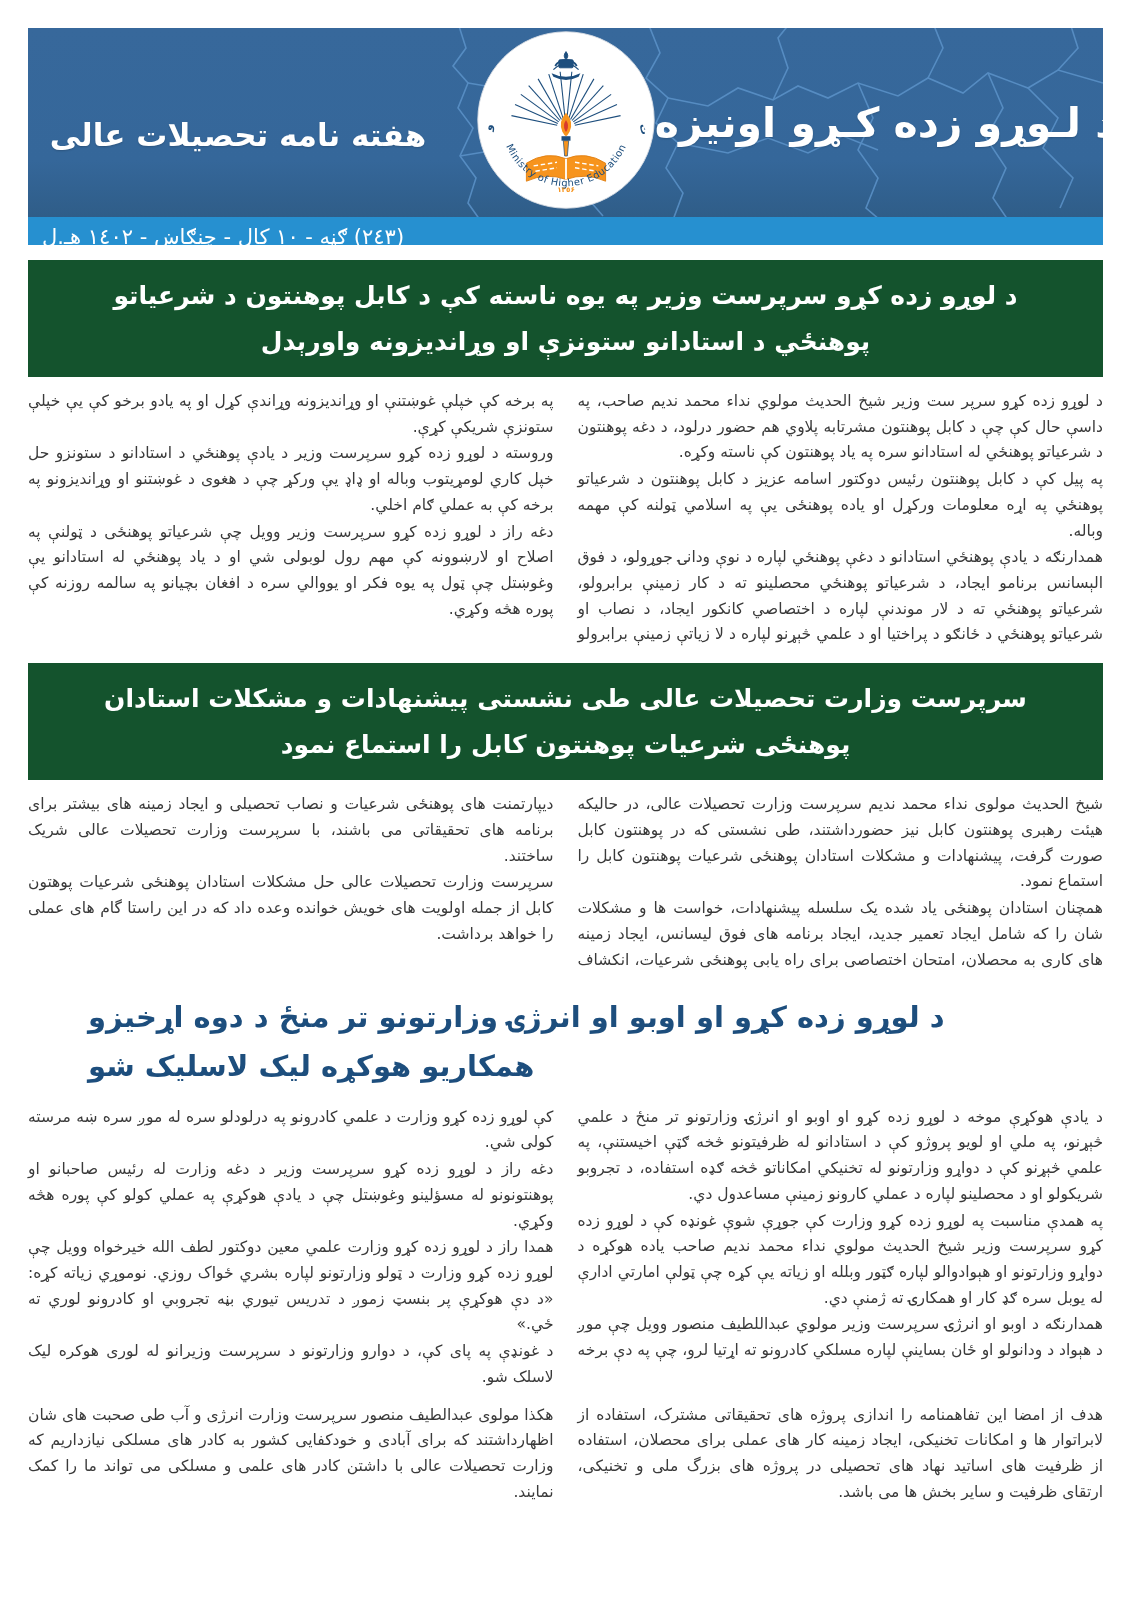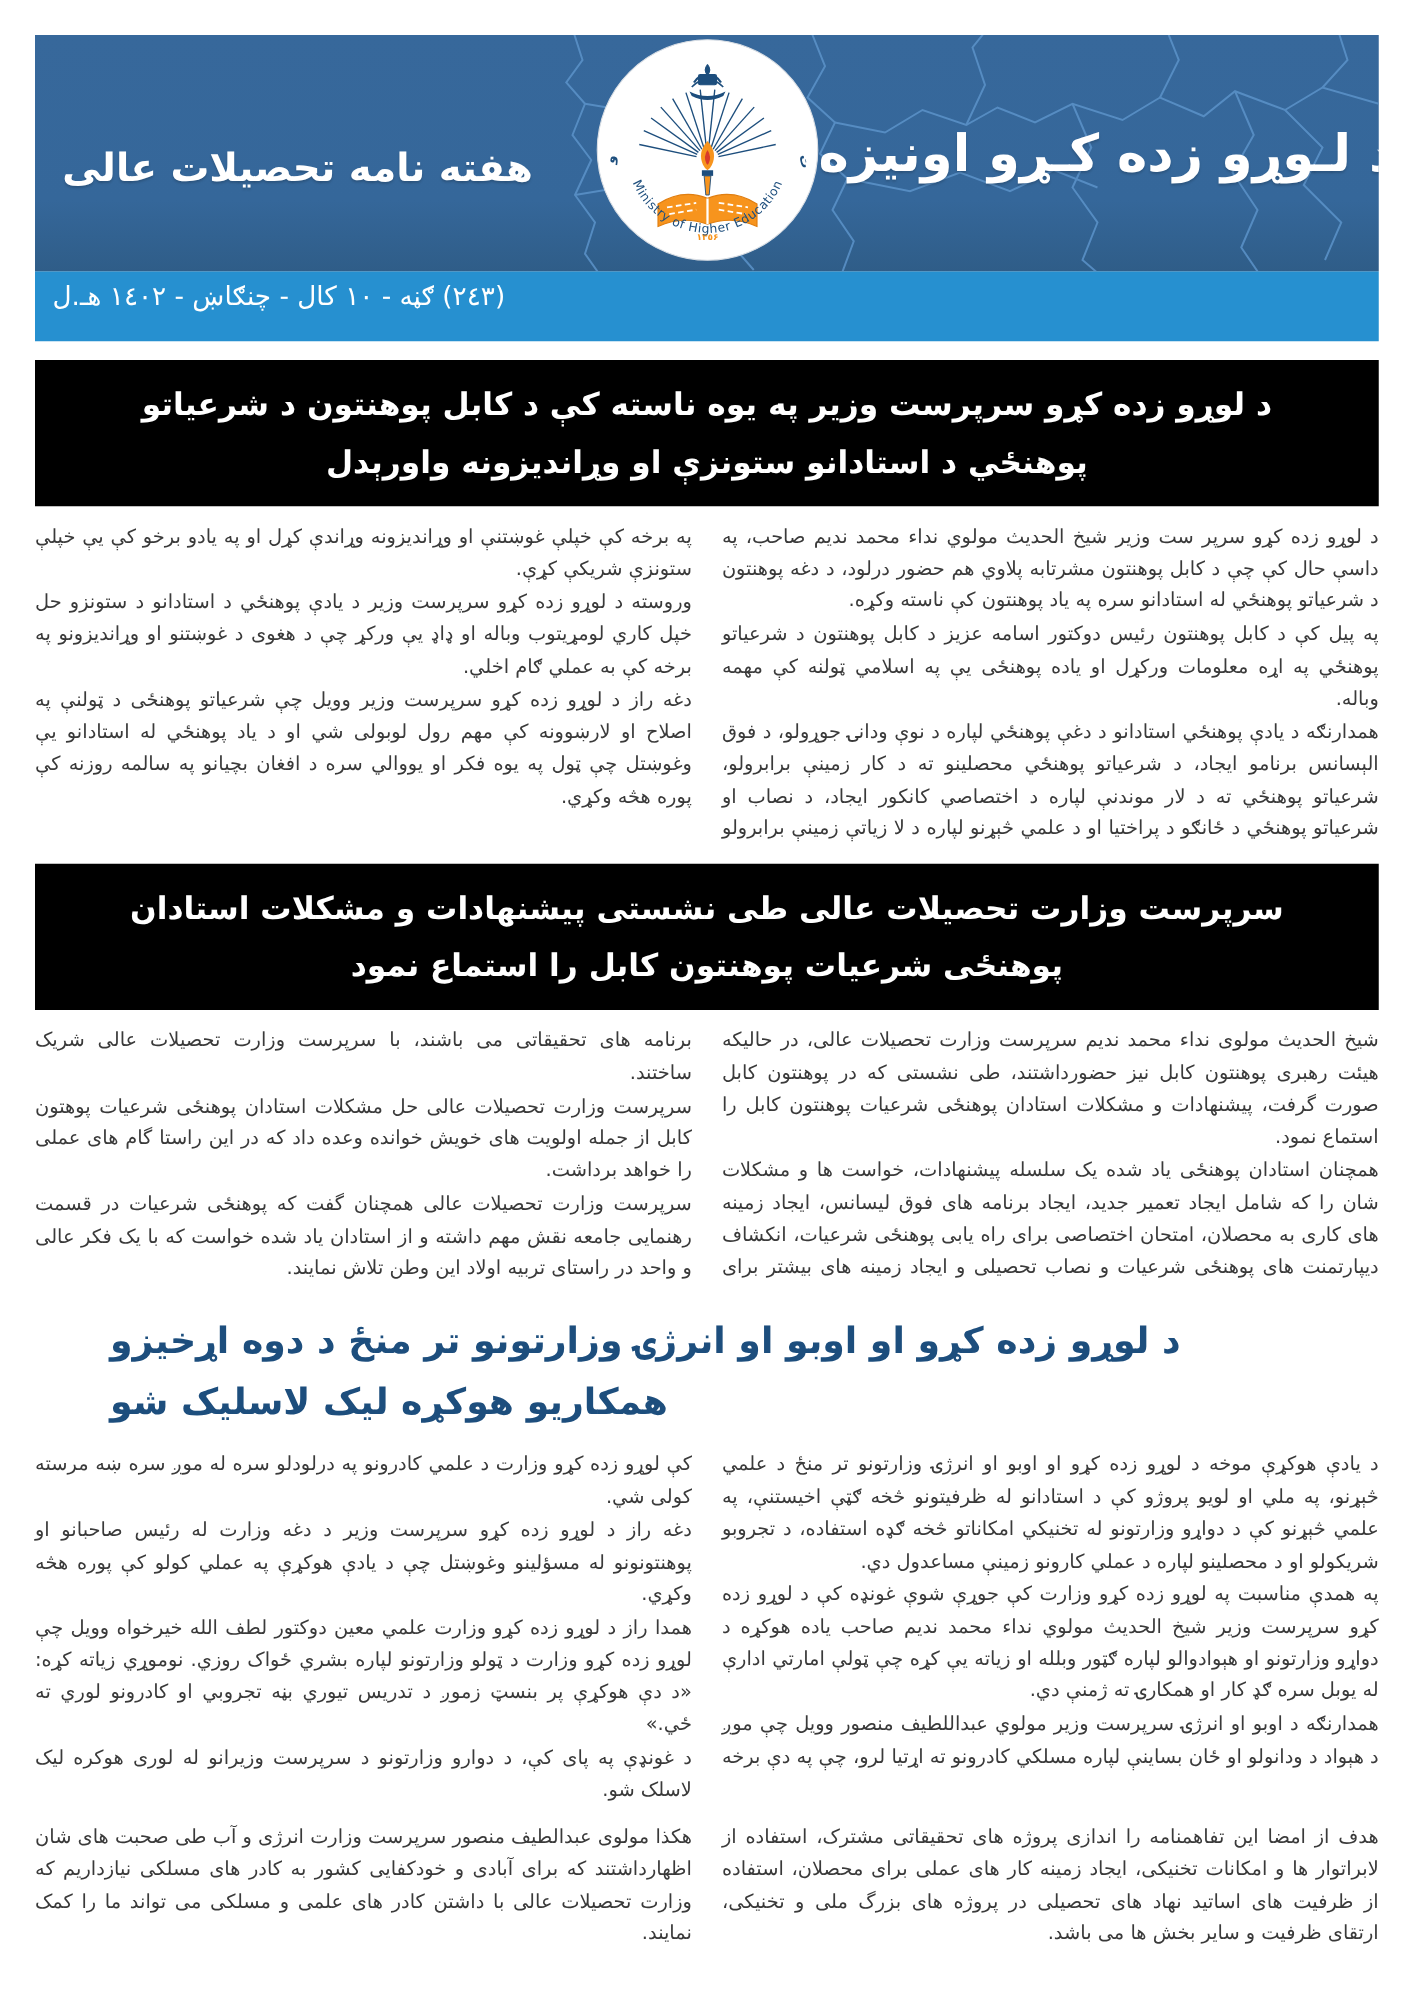--- a/index.html
+++ b/index.html
@@ -28,27 +28,27 @@
     display:flex; align-items:center; justify-content:center;
     color:#ffffff; font-weight:bold; font-size:31px; direction:rtl;
     text-shadow:0 1px 2px rgba(0,0,0,.18); white-space:nowrap;
   }
   .logo-wrap {
     position:absolute; left:50%; transform:translateX(-50%);
     top:2px; width:180px; height:180px;
   }
   
   .issue-strip {
-    flex:0 0 auto; height:56px; background:#2690D0; color:#ffffff;
+    flex:0 0 auto; height:28px; background:#2690D0; color:#ffffff;
     direction:rtl; text-align:left; font-size:21px; line-height:40px;
     padding:0 14px; white-space:nowrap;
   }
   
   .headline-bar {
-    margin-top:15px; background:#000000; color:#ffffff;
+    margin-top:15px; background:#14532d; color:#ffffff;
     text-align:center; font-weight:bold; font-size:25px; line-height:1.82;
     padding:13px 55px; direction:rtl; flex:0 0 auto;
   }
   .headline-text {
     margin-top:8px; color:#1D4E7D; text-align:left; font-weight:bold;
     font-size:29px; line-height:1.68; padding:12px 60px 2px; direction:rtl;
     flex:0 0 auto;
   }
   .body-cols {
     margin-top:8px; padding:4px 0 0; direction:rtl;
@@ -159,21 +159,20 @@
       <p>دغه راز د لوړو زده کړو سرپرست وزیر وویل چې شرعیاتو پوهنځی د ټولنې په اصلاح او لارښوونه کې مهم رول لوبولی شي او د یاد پوهنځي له استادانو یې وغوښتل چې ټول په یوه فکر او یووالي سره د افغان بچیانو په سالمه روزنه کې پوره هڅه وکړي.</p>
     </div>
   </section>
 
   <section>
     <h2 class="headline-bar">سرپرست وزارت تحصیلات عالی طی نشستی پیشنهادات و مشکلات استادان پوهنځی شرعیات پوهنتون کابل را استماع نمود</h2>
     <div class="body-cols">
       <p>شیخ الحدیث مولوی نداء محمد ندیم سرپرست وزارت تحصیلات عالی، در حالیکه هیئت رهبری پوهنتون کابل نیز حضورداشتند، طی نشستی که در پوهنتون کابل صورت گرفت، پیشنهادات و مشکلات استادان پوهنځی شرعیات پوهنتون کابل را استماع نمود.</p>
       <p>همچنان استادان پوهنځی یاد شده یک سلسله پیشنهادات، خواست ها و مشکلات شان را که شامل ایجاد تعمیر جدید، ایجاد برنامه های فوق لیسانس، ایجاد زمینه های کاری به محصلان، امتحان اختصاصی برای راه یابی پوهنځی شرعیات، انکشاف دیپارتمنت های پوهنځی شرعیات و نصاب تحصیلی و ایجاد زمینه های بیشتر برای برنامه های تحقیقاتی می باشند، با سرپرست وزارت تحصیلات عالی شریک ساختند.</p>
       <p>سرپرست وزارت تحصیلات عالی حل مشکلات استادان پوهنځی شرعیات پوهتون کابل از جمله اولویت های خویش خوانده وعده داد که در این راستا گام های عملی را خواهد برداشت.</p>
-      <p>سرپرست وزارت تحصیلات عالی همچنان گفت که پوهنځی شرعیات در قسمت رهنمایی جامعه نقش مهم داشته و از استادان یاد شده خواست که با یک فکر عالی و واحد در راستای تربیه اولاد این وطن تلاش نمایند.</p>
     </div>
   </section>
 
   <section>
     <h2 class="headline-text">د لوړو زده کړو او اوبو او انرژۍ وزارتونو تر منځ د دوه اړخیزو همکاریو هوکړه لیک لاسلیک شو</h2>
     <div class="body-cols">
       <p>د یادې هوکړې موخه د لوړو زده کړو او اوبو او انرژۍ وزارتونو تر منځ د علمي څېړنو، په ملي او لویو پروژو کې د استادانو له ظرفیتونو څخه ګټې اخیستنې، په علمي څېړنو کې د دواړو وزارتونو له تخنیکي امکاناتو څخه ګډه استفاده، د تجروبو شریکولو او د محصلینو لپاره د عملي کارونو زمینې مساعدول دي.</p>
       <p>په همدې مناسبت په لوړو زده کړو وزارت کې جوړې شوې غونډه کې د لوړو زده کړو سرپرست وزیر شیخ الحدیث مولوي نداء محمد ندیم صاحب یاده هوکړه د دواړو وزارتونو او هېوادوالو لپاره ګټور وبلله او زیاته یې کړه چې ټولې امارتي ادارې له یوبل سره ګډ کار او همکارۍ ته ژمنې دي.</p>
       <p>همدارنګه د اوبو او انرژۍ سرپرست وزیر مولوي عبداللطیف منصور وویل چې موږ د هېواد د ودانولو او ځان بساینې لپاره مسلکي کادرونو ته اړتیا لرو، چې په دې برخه کې لوړو زده کړو وزارت د علمي کادرونو په درلودلو سره له موږ سره ښه مرسته کولی شي.</p>
       <p>دغه راز د لوړو زده کړو سرپرست وزیر د دغه وزارت له رئیس صاحبانو او پوهنتونونو له مسؤلینو وغوښتل چې د یادې هوکړې په عملي کولو کې پوره هڅه وکړي.</p>

